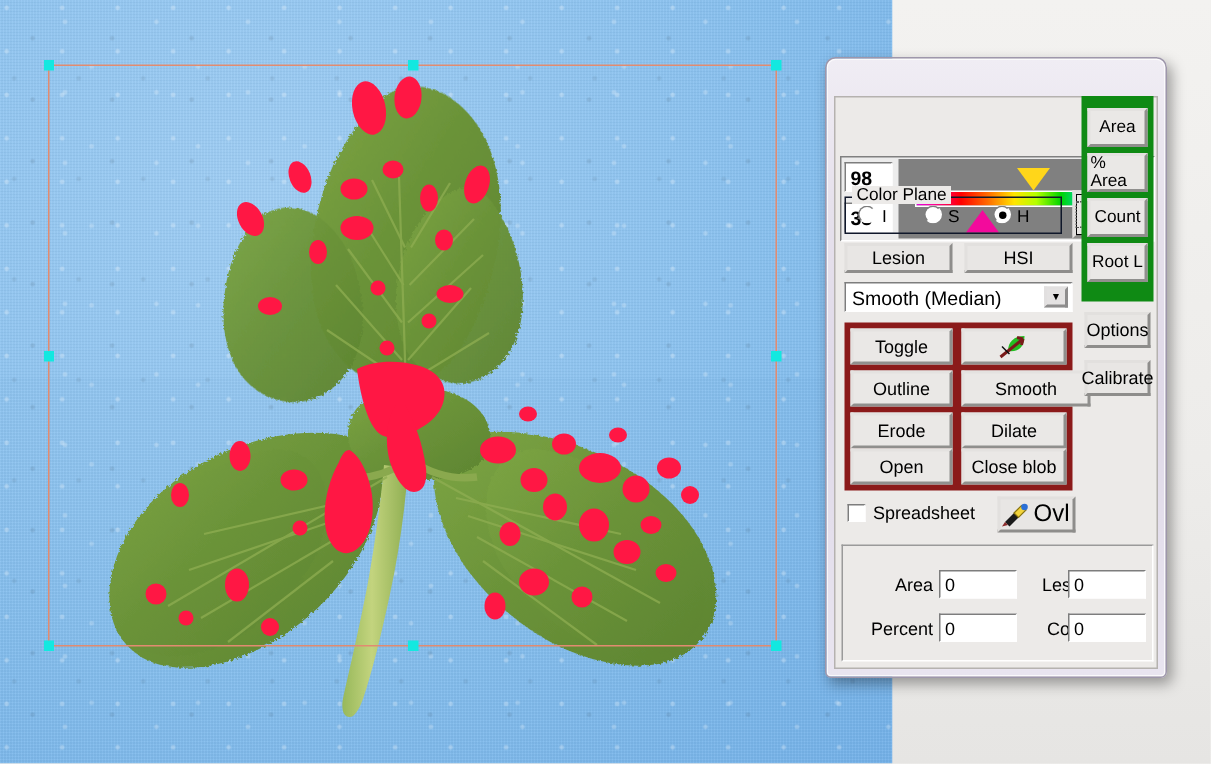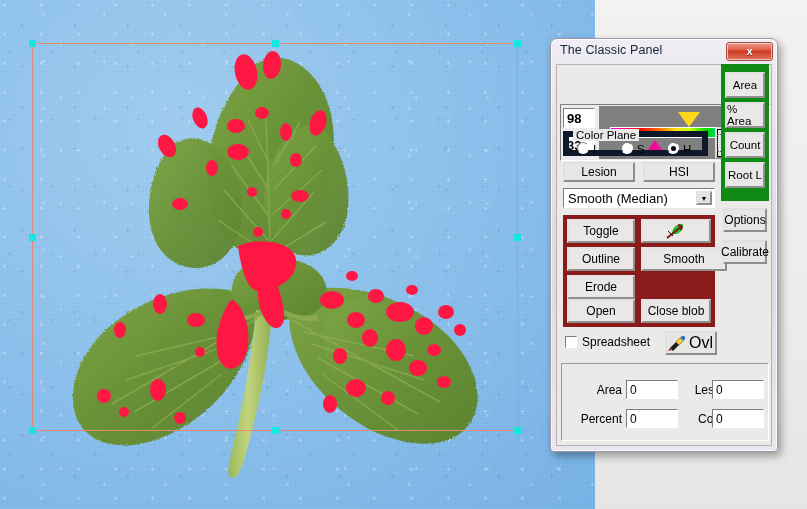--- a/index.html
+++ b/index.html
@@ -76,21 +76,21 @@
     background:linear-gradient(90deg,
       #e100e1 0%, #ff00a0 7%, #ff0000 20%, #ff6a00 32%,
       #ffe400 44%, #b4ff00 54%, #00d400 65%, #00d8c8 76%,
       #00a8ff 86%, #2b00ff 100%);}
   .hue-marker{position:absolute;width:0;height:0;}
   #marker-high{left:79px;top:6px;border-left:11px solid transparent;border-right:11px solid transparent;border-top:15px solid #ffd61a;cursor:pointer;}
   #marker-low{left:45px;top:34px;border-left:11px solid transparent;border-right:11px solid transparent;border-bottom:15px solid #f30a9c;cursor:pointer;}
 
   
   #color-plane{position:absolute;left:6px;top:66px;width:145px;height:25px;
-    border:6px solid #0f172a;box-sizing:border-box;}
+    border:1px solid #0f172a;box-sizing:border-box;}
   #color-plane-legend{position:absolute;left:4px;top:-8px;background:#eceae8;padding:0 3px;font-size:11.5px;color:#000;}
   .radio-item{position:absolute;top:5px;font-size:11.5px;color:#000;}
   .radio-dot{display:inline-block;width:10px;height:10px;border-radius:50%;
     border:1px solid;border-color:#7d7d7d #fff #fff #7d7d7d;background:#fff;vertical-align:-1px;position:relative;}
   .radio-dot.on:after{content:"";position:absolute;left:2.5px;top:2.5px;width:5px;height:5px;border-radius:50%;background:#000;}
   .radio-label{margin-left:4px;}
 
   #apply-button{position:absolute;left:158px;top:62px;width:50px;height:32px;
     border:2px outset #e0dedc;background:#e7e5e3;font-size:12.5px;color:#000;
     display:flex;align-items:center;justify-content:center;cursor:pointer;box-sizing:border-box;
@@ -318,24 +318,20 @@
       <div class="handle h-w"></div>
       <div class="handle h-e"></div>
       <div class="handle h-sw"></div>
       <div class="handle h-s"></div>
       <div class="handle h-se"></div>
     </div>
   </div>
 
   <div id="classic-panel">
 
-    <div id="title-bar">
-      <div id="title-text">The Classic Panel</div>
-      <div id="close-button">x</div>
-    </div>
 
     <div id="panel-body">
 
       <div id="hue-area">
         <div class="spin-box" id="spin-high">98</div>
         <div class="spin-box" id="spin-low">33</div>
         <div id="hue-track">
           <div id="hue-bar"></div>
           <div class="hue-marker" id="marker-high"></div>
           <div class="hue-marker" id="marker-low"></div>
@@ -373,20 +369,21 @@
           <svg width="22" height="18" viewBox="0 0 22 18">
             <path d="M7 12 C7 6 11 2 18 2 C18 9 14 13 7 12 Z" fill="#22c022"></path>
             <path d="M2 16 L17 4" stroke="#7a1a1a" stroke-width="2" fill="none"></path>
             <path d="M17 4 L13 3 M17 4 L16 8" stroke="#7a1a1a" stroke-width="2" fill="none"></path>
             <path d="M3 9 L8 14" stroke="#111" stroke-width="1"></path>
           </svg>
         </div>
         <div class="mbtn" id="m-outline">Outline</div>
         <div class="mbtn" id="m-smooth">Smooth</div>
         <div class="mbtn" id="m-erode">Erode</div>
+        <div class="mbtn" id="m-dilate">Dilate</div>
         <div class="mbtn" id="m-open">Open</div>
         <div class="mbtn" id="m-close">Close blob</div>
       </div>
 
       <div id="spreadsheet-row">
         <div id="spreadsheet-check"></div>
         <div id="spreadsheet-label">Spreadsheet</div>
         <div id="ovl-button">
           <svg width="20" height="18" viewBox="0 0 20 18">
             <path d="M3 14 L9 8 L12 11 L6 17 Z" fill="#1b1b1b"></path>

